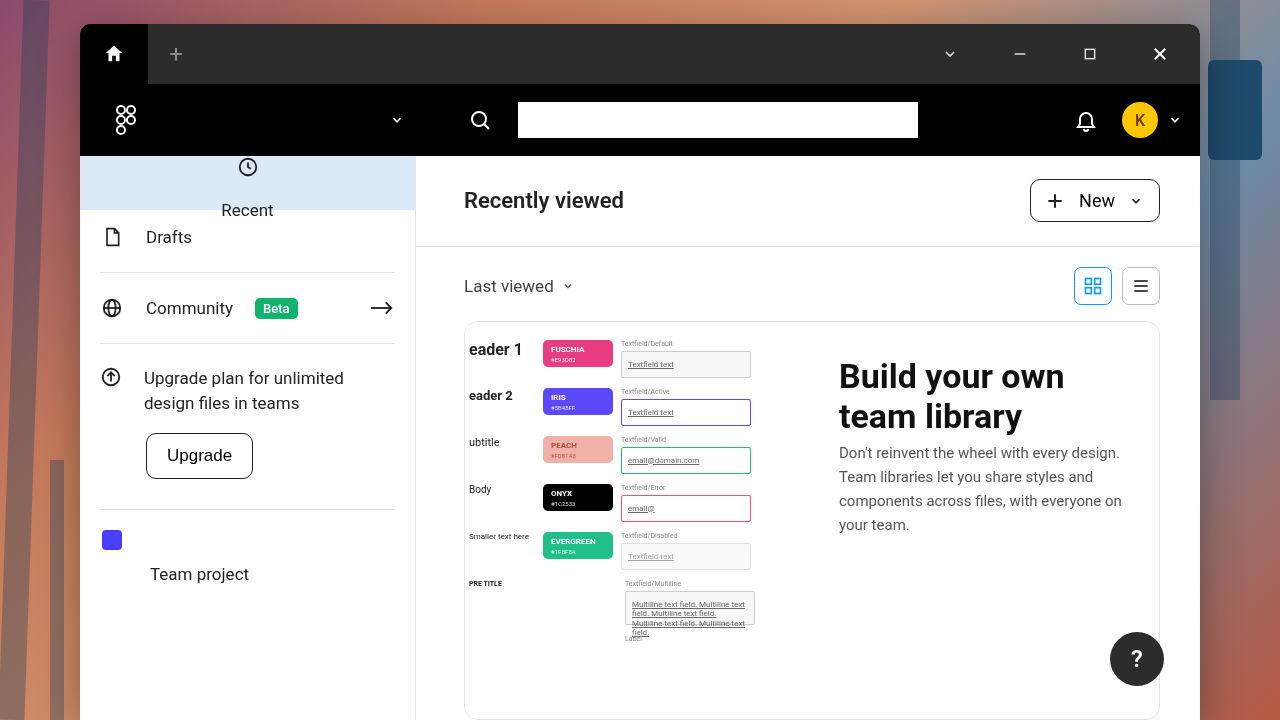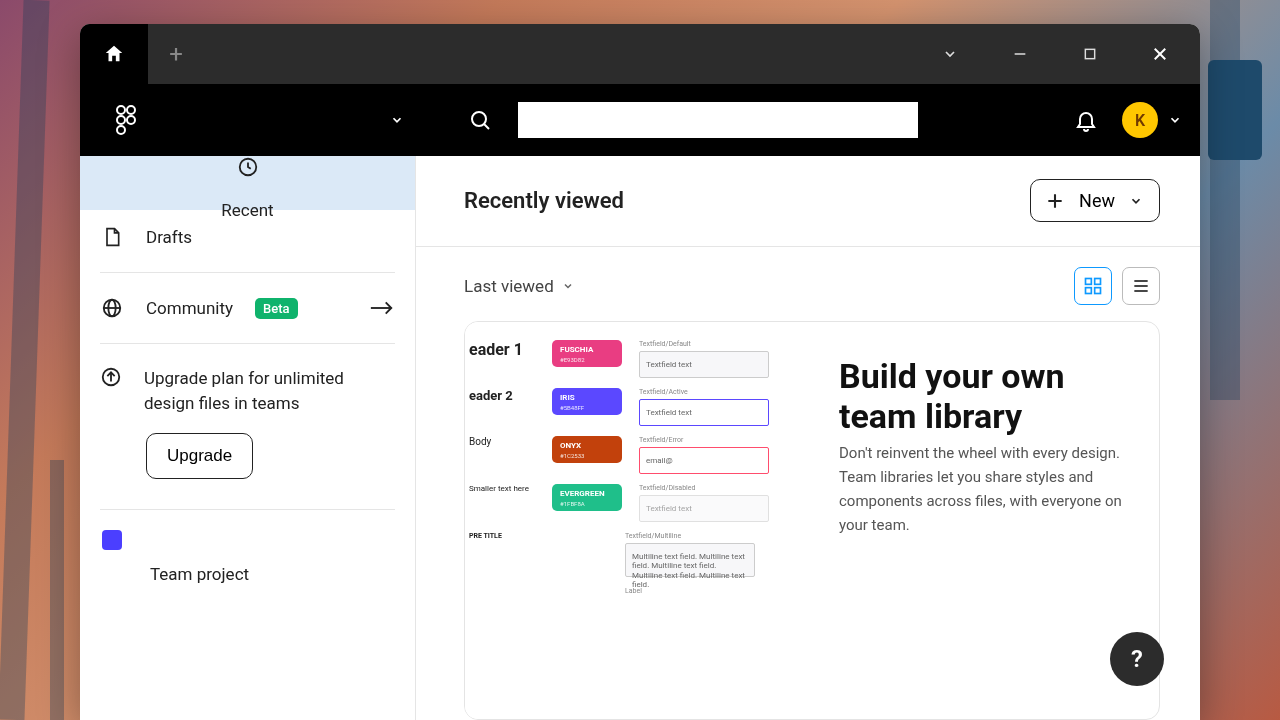--- a/index.html
+++ b/index.html
@@ -304,30 +304,30 @@
     margin-top: 4px;
     font-size: 15px;
     line-height: 1.6;
     color: #555;
     max-width: 300px;
   }
 
   
   .mock-row { display: flex; align-items: flex-start; margin-bottom: 10px; }
   .mock-label { width: 70px; font-weight: 700; font-size: 12px; text-align: left; padding-left: 4px; color: #222; }
-  .chip { border-radius: 5px; padding: 5px 8px 4px; font-size: 8px; font-weight: 700; color: #fff; margin: 0 17px; width: 70px; }
+  .chip { border-radius: 5px; padding: 5px 8px 4px; font-size: 8px; font-weight: 700; color: #fff; margin: 0 8px; width: 70px; }
   .chip small { display:block; font-weight:400; font-size:6px; margin-top:2px; opacity:.85;}
   .tf { flex:1; margin-right:12px; }
   .tf-label { font-size: 7px; color: #888; margin-bottom: 3px; }
-  .tf-box { border:1px solid #ccc; border-radius:2px; padding:8px 6px; font-size:8px; color:#666; background:#f7f7f9; width: 130px; }
+  .tf-box { border:1px solid #ccc; border-radius:2px; padding:8px 6px; font-size:8px; color:#666; background:#f7f7f9; width: 130px; text-decoration: underline; }
   .tf-active .tf-box { border-color:#5b48ff; background:#fff; }
   .tf-valid .tf-box { border-color:#1fbf6f; background:#fff; }
   .tf-error .tf-box { border-color:#ff4d6d; background:#fff; }
   .c-fuschia{background:#e93d82;} .c-iris{background:#5b48ff;} .c-peach{background:#f0b1a8;color:#a84d3a;}
-  .c-onyx{background:#c2410c;} .c-evergreen{background:#1fbf8a;}
+  .c-onyx{background:#000000;} .c-evergreen{background:#1fbf8a;}
 
   
   .help-fab {
     position: absolute;
     right: 36px;
     bottom: 34px;
     width: 54px;
     height: 54px;
     border-radius: 50%;
     background: #2c2c2c;
@@ -573,20 +573,28 @@
           </div>
           <div class="mock-row">
             <div class="mock-label" style="font-size:13px">eader 2</div>
             <div class="chip c-iris"><span>IRIS</span><small>#5B48FF</small></div>
             <div class="tf tf-active">
                 <div class="tf-label">Textfield/Active</div>
                 <div class="tf-box">Textfield text</div>
               </div>
           </div>
           <div class="mock-row">
+            <div class="mock-label" style="font-size:11px;font-weight:400">ubtitle</div>
+            <div class="chip c-peach"><span>PEACH</span><small>#F0B1A8</small></div>
+            <div class="tf tf-valid">
+                <div class="tf-label">Textfield/Valid</div>
+                <div class="tf-box">email@domain.com</div>
+              </div>
+          </div>
+          <div class="mock-row">
             <div class="mock-label" style="font-size:10px;font-weight:400">Body</div>
             <div class="chip c-onyx"><span>ONYX</span><small>#1C2533</small></div>
             <div class="tf tf-error">
                 <div class="tf-label">Textfield/Error</div>
                 <div class="tf-box">email@</div>
               </div>
           </div>
           <div class="mock-row">
             <div class="mock-label" style="font-size:8px;font-weight:400">Smaller text here</div>
             <div class="chip c-evergreen"><span>EVERGREEN</span><small>#1FBF8A</small></div>

